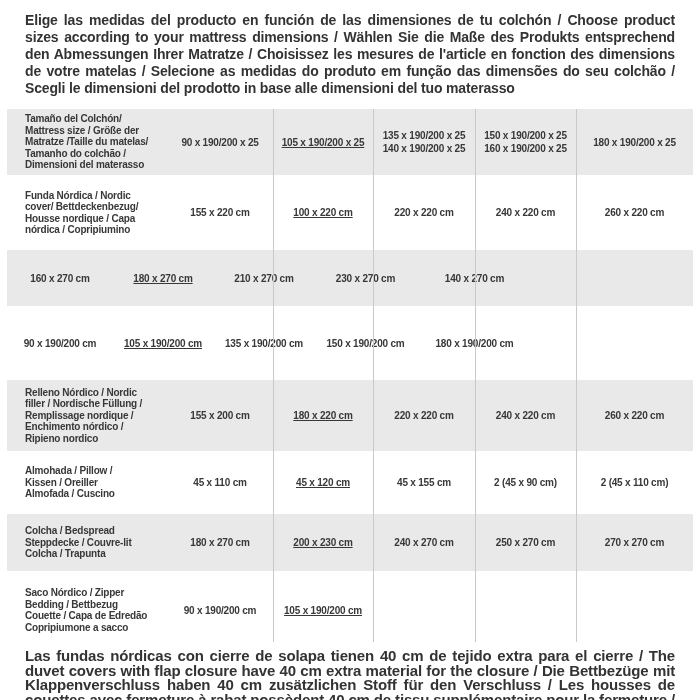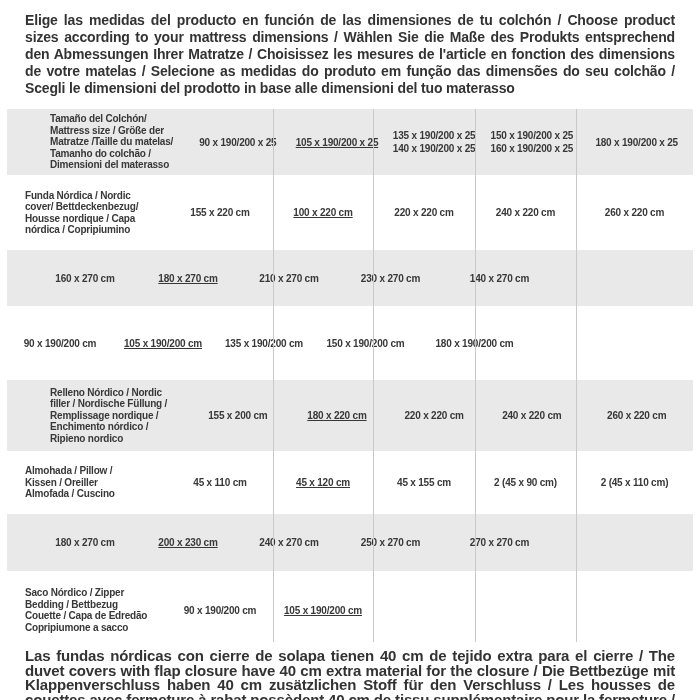--- a/index.html
+++ b/index.html
@@ -39,21 +39,21 @@
   .col-line.l2 { left: 366px; }
   .col-line.l3 { left: 468px; }
   .col-line.l4 { left: 569px; }
   .row {
     display: flex;
     align-items: center;
     margin-bottom: 7px;
     position: relative;
     z-index: 0;
   }
-  .row.shade { background: #e9e9e9; padding-left: 25px; }
+  .row.shade { background: #e9e9e9; }
   .cell {
     white-space: pre-line;
     font-weight: bold;
     color: #383838;
   }
   .cell.label {
     width: 160px;
     padding-left: 18px;
     padding-right: 6px;
     font-size: 10px;
@@ -155,20 +155,23 @@
 Kissen / Oreiller
 Almofada / Cuscino</div>
       <div class="cell val c1">45 x 110 cm</div>
       <div class="cell val c2">45 x 120 cm</div>
       <div class="cell val c3">45 x 155 cm</div>
       <div class="cell val c4">2 (45 x 90 cm)</div>
       <div class="cell val c5">2 (45 x 110 cm)</div>
     </div>
 
     <div class="row shade" style="min-height:57px">
+      <div class="cell label">Colcha / Bedspread
+Steppdecke / Couvre-lit
+Colcha / Trapunta</div>
       <div class="cell val c1">180 x 270 cm</div>
       <div class="cell val c2">200 x 230 cm</div>
       <div class="cell val c3">240 x 270 cm</div>
       <div class="cell val c4">250 x 270 cm</div>
       <div class="cell val c5">270 x 270 cm</div>
     </div>
 
     <div class="row" style="min-height:64px">
       <div class="cell label">Saco Nórdico / Zipper
 Bedding / Bettbezug

